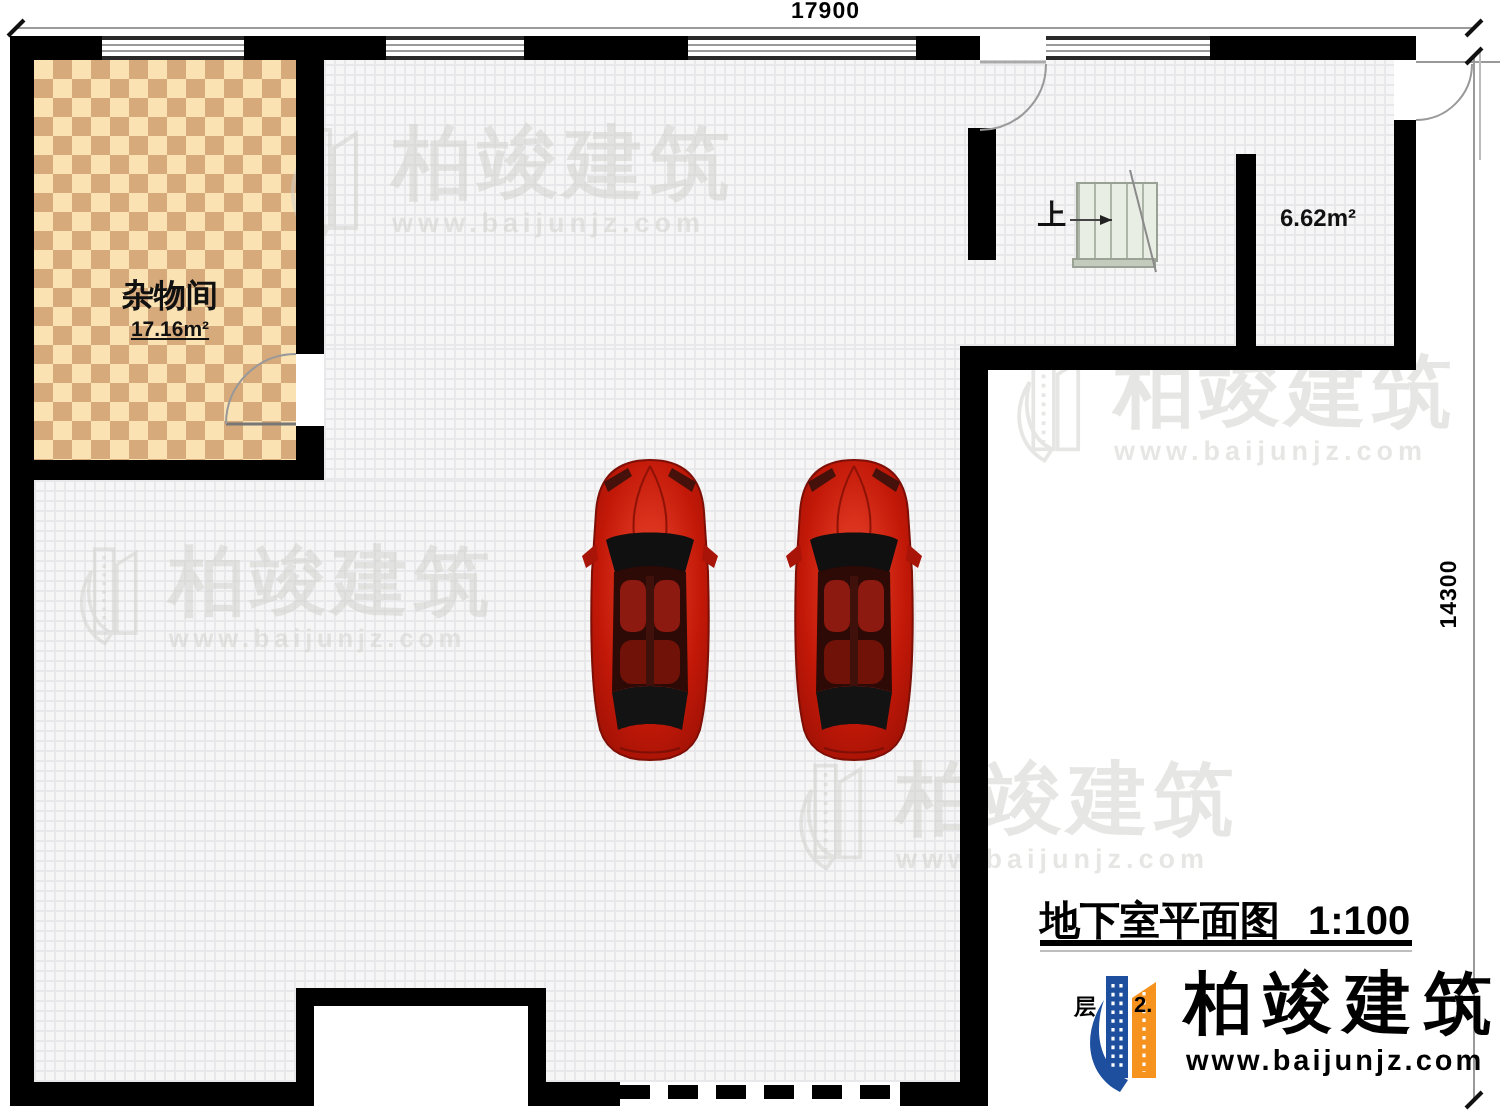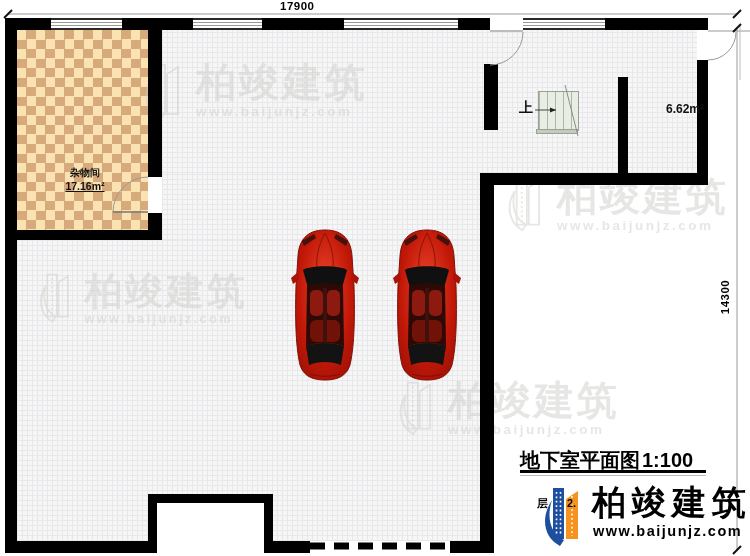--- a/index.html
+++ b/index.html
@@ -38,21 +38,21 @@
   .wm-text .wm-name{font-size:40px;font-weight:bold;color:var(--watermark);letter-spacing:3px;line-height:1;}
   .wm-text .wm-url{font-size:13.5px;font-weight:bold;color:var(--watermark);letter-spacing:2.5px;margin-top:2px;}
   .wm svg{flex:0 0 auto;}
 
   
   .overlay{position:absolute;left:0;top:0;z-index:5;}
   .cars{position:absolute;left:289px;top:226px;z-index:6;}
 
   
   .tb-title{position:absolute;left:520px;top:447px;width:190px;z-index:7;font-size:20px;font-weight:bold;color:#000;white-space:nowrap;}
-  .tb-title .tb-scale{margin-left:2px;}
+  .tb-title .tb-scale{margin-left:14px;}
   .tb-rule{position:absolute;left:520px;top:470px;width:186px;height:3px;background:#000;z-index:7;}
   .tb-rule2{position:absolute;left:520px;top:475px;width:186px;height:1px;background:#bdbdbd;z-index:7;}
   .tb-area{position:absolute;left:543px;top:480px;z-index:8;font-size:11px;font-weight:bold;color:#000;}
   .tb-frag-l{position:absolute;left:537px;top:496px;z-index:8;font-size:11px;font-weight:bold;color:#000;}
   .tb-frag-r{position:absolute;left:567px;top:497px;z-index:9;font-size:11px;font-weight:bold;color:#000;}
   .logo-icon{position:absolute;left:539px;top:486px;z-index:8;}
   .logo-name{position:absolute;left:592px;top:484px;z-index:8;font-size:34px;font-weight:bold;color:#000;letter-spacing:6px;line-height:1.1;white-space:nowrap;}
   .logo-url{position:absolute;left:593px;top:523px;z-index:8;font-size:14.5px;font-weight:bold;color:#000;letter-spacing:1.5px;white-space:nowrap;}
 </style>
 </head>
@@ -205,29 +205,29 @@
         <rect x="33" y="60" width="4" height="55" fill="#40100a"></rect>
         <path d="M16 118 C28 114 42 114 54 118 L51 137 C42 133 28 133 19 137 Z" fill="#131313"></path>
         <path d="M20 146 C28 149 42 149 50 146" stroke="#7e0f06" stroke-width="1" fill="none"></path>
       </g>
     </defs>
     <use href="#car" x="1" y="2"></use>
     <use href="#car" x="103" y="2"></use>
   </svg>
 
   <div class="lbl" style="left:35px;top:138px;width:100px;">
-    <div class="room-name" style="font-size:10px;margin-top:28px;">杂物间</div>
+    <div class="room-name" style="font-size:16px;">杂物间</div>
     <div class="room-area" style="font-size:10.5px;text-decoration:underline;">17.16m²</div>
   </div>
-  <div class="lbl" style="left:614px;top:102px;width:90px;text-align:right;">
+  <div class="lbl" style="left:614px;top:102px;width:90px;">
     <div class="room-area" style="font-size:12px;">6.62m²</div>
   </div>
   <div class="lbl" style="left:517px;top:99px;width:18px;font-size:14px;font-weight:bold;">上</div>
 
-  <div class="dim" style="left:280px;top:0px;width:150px;text-align:left;">17900</div>
+  <div class="dim" style="left:280px;top:0px;width:150px;text-align:right;">17900</div>
   <div class="dim" style="left:696px;top:290px;width:60px;height:14px;text-align:center;transform:rotate(-90deg);">14300</div>
 
   <div class="tb-title">
     <span>地下室平面图</span><span class="tb-scale">1:100</span>
   </div>
   <div class="tb-rule"></div>
   <div class="tb-rule2"></div>
   <div class="tb-frag-l">层</div>
   <div class="tb-frag-r">2.</div>
 

